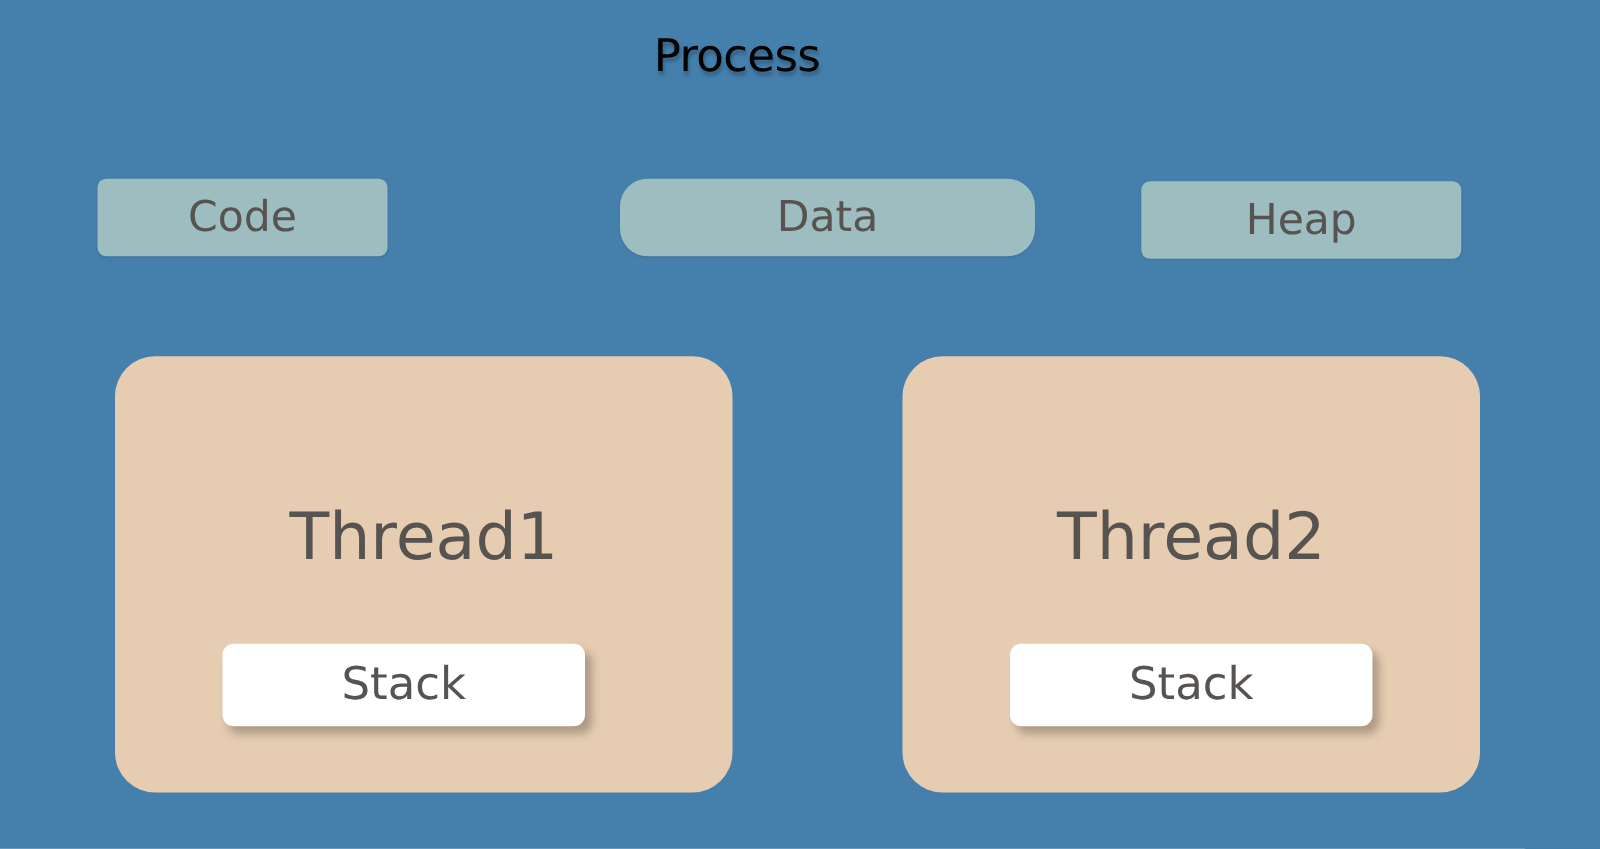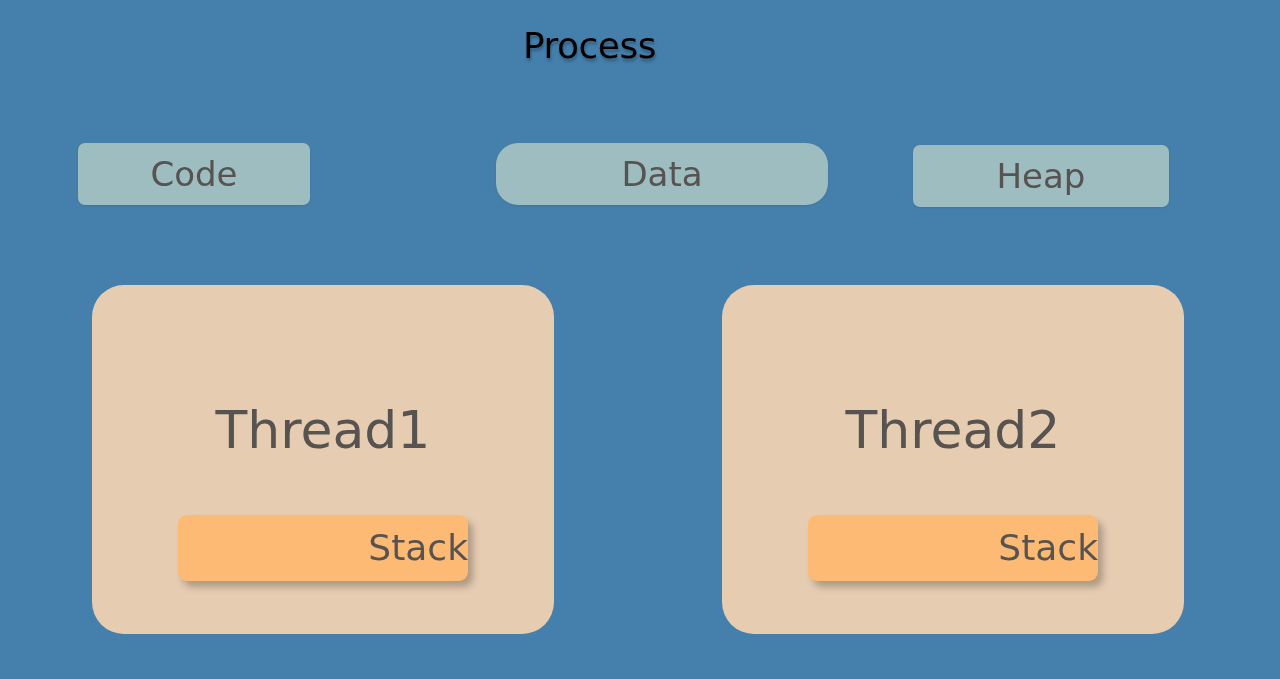--- a/index.html
+++ b/index.html
@@ -58,46 +58,46 @@
 
   
   .thread-box {
     position: absolute;
     top: 285px;
     width: 462px;
     height: 349px;
     background: #e6cdb2;
     border-radius: 32px;
   }
-  #thread-box-1 { left: 92px;  }
+  #thread-box-1 { left: 92px; padding-left: 32px;  }
   #thread-box-2 { left: 722px; }
 
   .thread-label {
     position: absolute;
     left: 0;
     top: 119px;
     width: 100%;
     text-align: center;
     font-size: 52px;
     color: #575350;
     line-height: 1;
   }
 
   
   .stack-box {
     position: absolute;
     left: 86px;
     top: 230px;
     width: 290px;
     height: 66px;
-    background: #fdba74;
+    background: #ffffff;
     border-radius: 9px;
     display: flex;
     align-items: center;
-    justify-content: flex-end;
+    justify-content: center;
     box-shadow: 5px 6px 7px rgba(60, 48, 38, 0.33);
   }
   .stack-label {
     font-size: 36px;
     color: #575350;
     line-height: 1;
   }
 </style>
 </head>
 <body>

